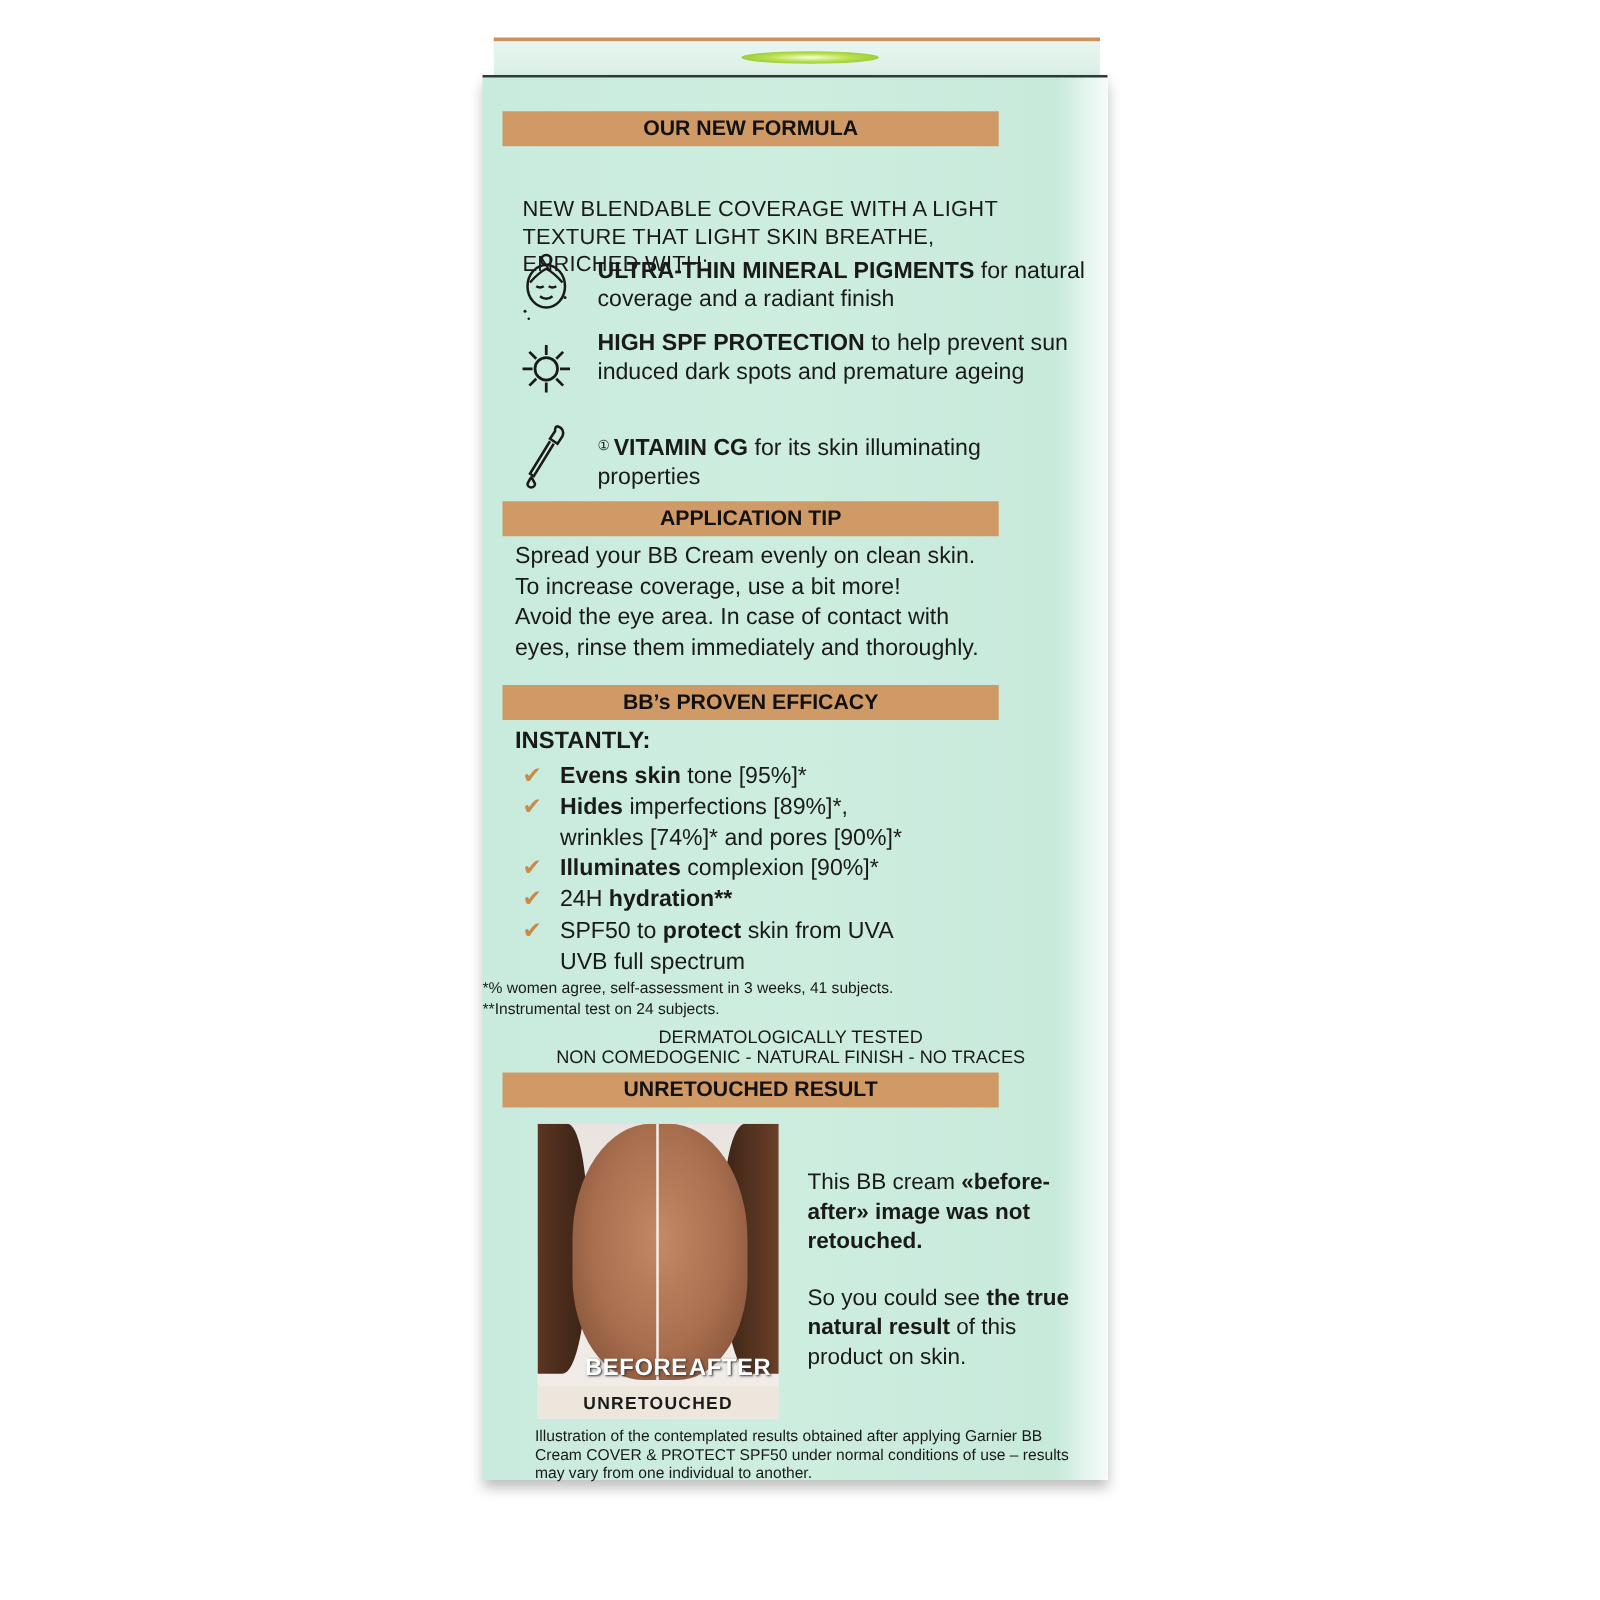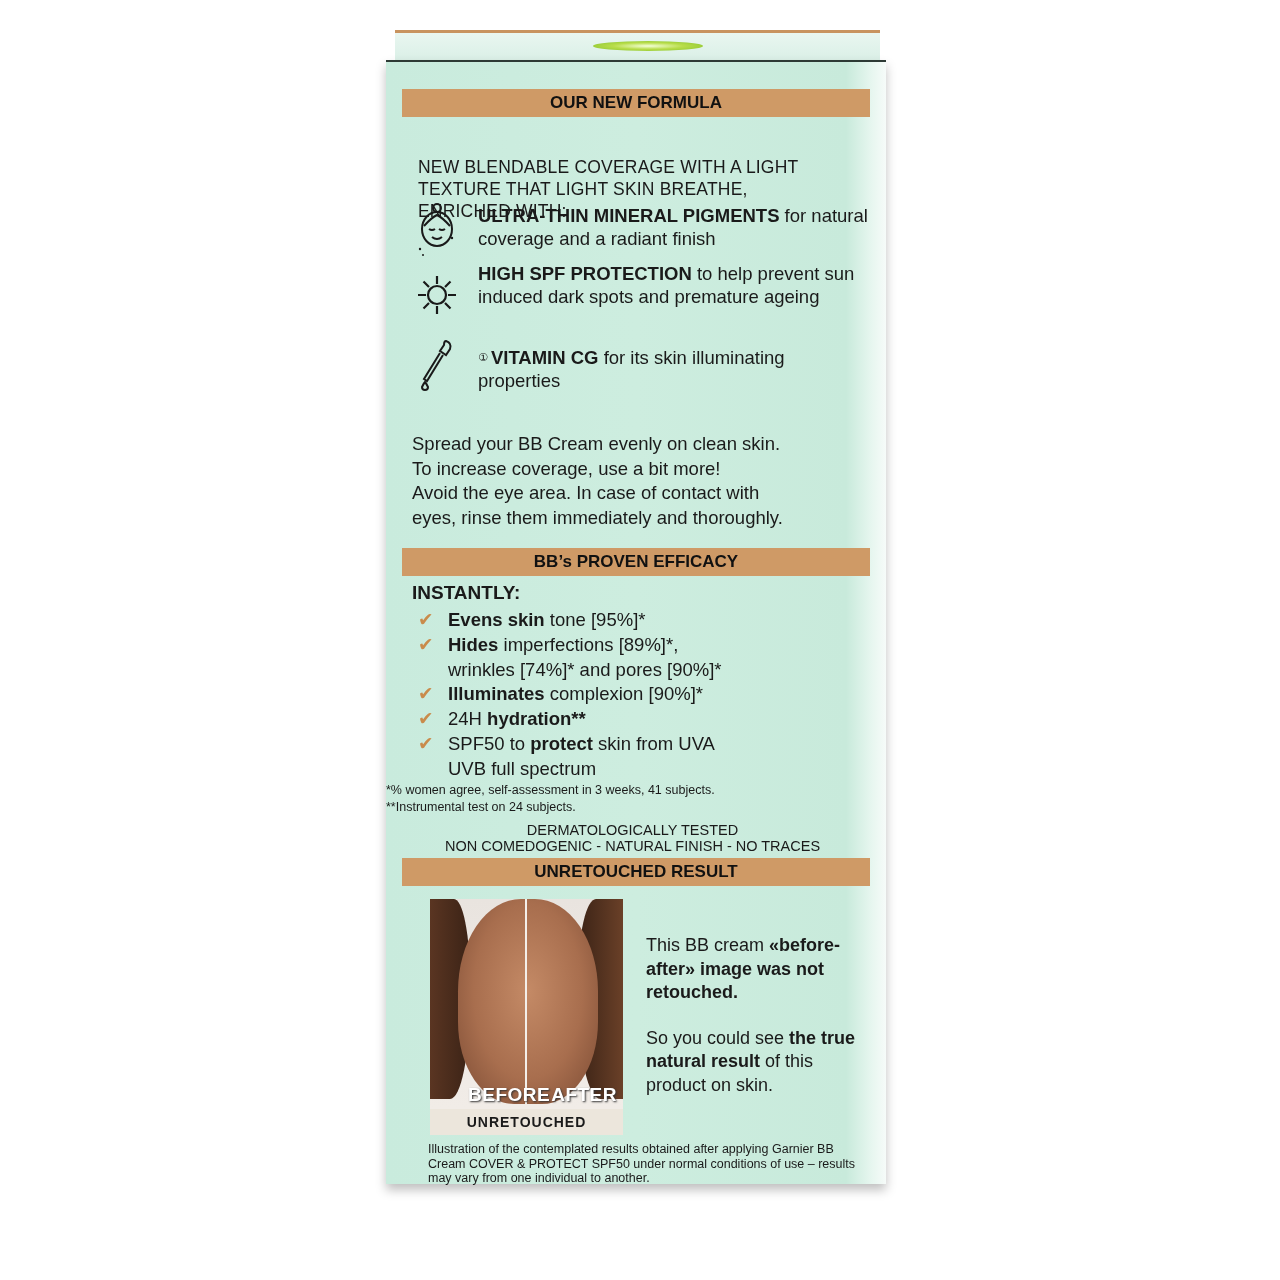--- a/index.html
+++ b/index.html
@@ -16,21 +16,21 @@
     position:absolute; left:198px; top:8px; width:110px; height:10px; border-radius:50%;
     background:radial-gradient(ellipse,#f4ffd8 0%,#b8dd4a 45%,#7fbf2a 100%);
   }
   .box {
     position:absolute; left:386px; top:60px; width:500px; height:1122px;
     background:linear-gradient(90deg,#c9ebdd 0%,#cdeddf 50%,#c8eadb 92%,#e6f6ef 97%,#f6fbf9 100%);
     border-top:2px solid #2d3a35;
     box-shadow:0 6px 10px rgba(0,0,0,0.25);
   }
   .band {
-    position:absolute; left:16px; width:468px; height:28px; background:#cf9a66;
+    position:absolute; left:16px; width:397px; height:28px; background:#cf9a66;
     font-weight:bold; font-size:17px; text-align:center; line-height:28px; color:#111;
   }
   .caps { position:absolute; left:32px; font-size:17.5px; line-height:22px; letter-spacing:0.2px;margin-top:34px; }
   .feat { position:absolute; left:92px; font-size:18.5px; line-height:23px; width:390px; }
   .feat b { font-weight:700; }
   .icon { position:absolute; left:30px; }
   .tip { position:absolute; left:26px; font-size:18.5px; line-height:24.5px; width:470px; }
   .instantly { position:absolute; left:26px; font-weight:900; font-size:19px; }
   .ck-item { position:absolute; left:32px; font-size:18.5px; line-height:24.5px; }
   .ck-item .ck { color:#c98b4b; font-weight:bold; display:inline-block; width:30px; }
@@ -103,20 +103,21 @@
     <g fill="none" stroke="#1a1a1a" stroke-width="2">
       <path d="M30 4 q6 2 4 8 l-4 6 -6-4 4-6 q0-4 2-4z"></path>
       <path d="M24 16 L8 42 l3 2 16-26"></path>
       <path d="M6 50 q2-4 3-5 q1 1 3 5 a3 3 0 0 1 -6 0z"></path>
     </g>
   </svg>
   <div class="feat" style="top:284px">
     <span style="font-size:11px;vertical-align:top">① </span><b>VITAMIN CG</b><span> for its skin illuminating properties</span>
   </div>
 
+  <div class="band" style="top:339px">APPLICATION TIP</div>
   <div class="tip" style="top:370px">
     <div>Spread your BB Cream evenly on clean skin.</div>
     <div>To increase coverage, use a bit more!</div>
     <div>Avoid the eye area. In case of contact with</div>
     <div>eyes, rinse them immediately and thoroughly.</div>
   </div>
 
   <div class="band" style="top:486px">BB’s PROVEN EFFICACY</div>
   <div class="instantly" style="top:520px">INSTANTLY:</div>
 

